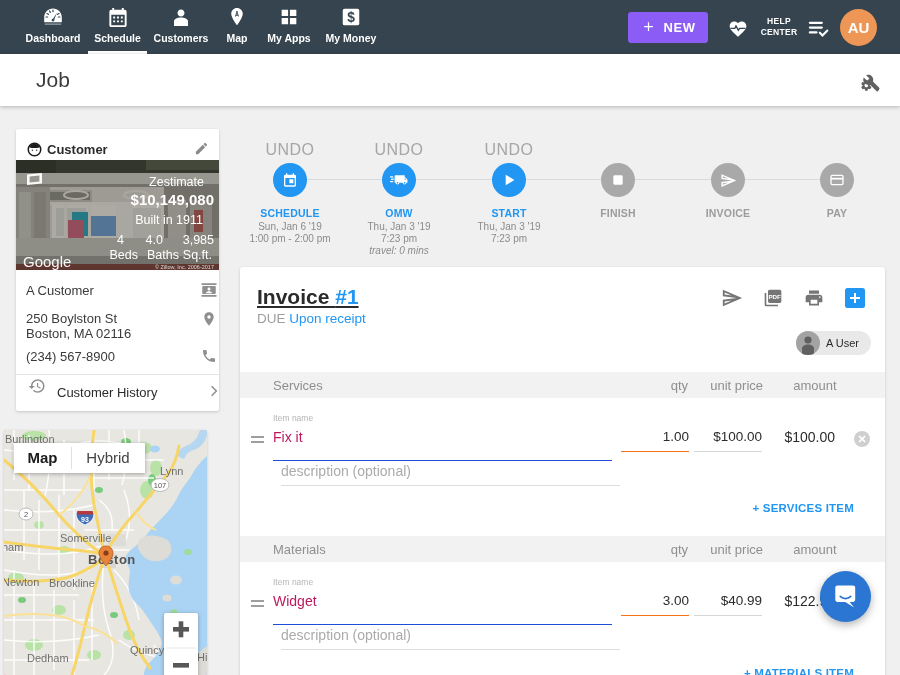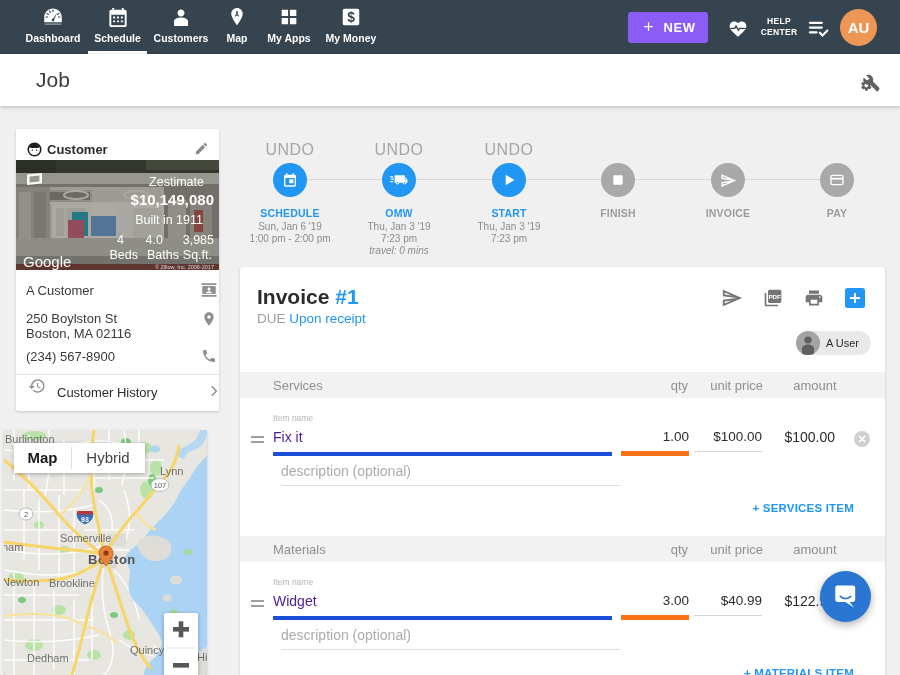--- a/index.html
+++ b/index.html
@@ -37,33 +37,33 @@
 .tl-step { position:absolute; width:110px; text-align:center; }
 .tl-circle { position:absolute; left:50%; top:35px; transform:translateX(-50%); width:34px; height:34px; border-radius:50%; }
 .tl-undo { position:absolute; top:13px; width:100%; font-size:16px; color:#a6a6a6; letter-spacing:0.5px; }
 .tl-lbl { position:absolute; top:79px; width:100%; font-size:10.5px; font-weight:bold; letter-spacing:0.2px; }
 .tl-date { position:absolute; top:93px; width:100%; font-size:10px; color:#8b8b8b; line-height:12px; }
 .blue { background:#2196f3; }
 .gray { background:#a9a9a9; }
 
 
 #invcard { position:absolute; left:240px; top:267px; width:645px; height:430px; background:#fff; border-radius:3px; box-shadow:0 1px 3px rgba(0,0,0,0.18); }
-#invtitle { position:absolute; left:17px; top:18px; font-size:21px; font-weight:bold; color:#2b2b2b; }
+#invtitle { position:absolute; left:17px; top:18px; font-size:21px; font-weight:bold; color:#2b2b2b;text-decoration:underline; }
 #invtitle .num { color:#2196f3; font-weight:bold; }
 #invdue { position:absolute; left:17px; top:44px; font-size:13.5px; color:#9e9e9e; }
 #invdue .v { color:#2196f3; }
 #userchip { position:absolute; right:14px; top:64px; height:24px; background:#e9e9e9; border-radius:12px; padding:0 12px 17px 30px; font-size:11px; color:#2b2b2b; line-height:24px; }
 .sechead { position:absolute; left:0; width:645px; height:26px; background:#f2f2f2; font-size:13px; color:#8f8f8f; }
 .sechead .n { position:absolute; left:33px; top:6px; }
 .sechead .qty { position:absolute; left:408px; width:40px; text-align:right; top:6px; }
 .sechead .up { position:absolute; left:453px; width:70px; text-align:right; top:6px; }
 .sechead .am { position:absolute; left:545px; width:60px; text-align:center; top:6px; }
 .ilabel { position:absolute; left:33px; font-size:8.5px; color:#b5b5b5; }
-.iname { position:absolute; left:33px; width:339px; font-size:14px; color:#4c1d95; border-bottom:4px solid #1d4ed8; padding-bottom:7px; }
-.iqty { position:absolute; left:381px; width:68px; font-size:13.5px; color:#2b2b2b; text-align:right; border-bottom:5px solid #f97316; padding-bottom:7px; }
+.iname { position:absolute; left:33px; width:339px; font-size:14px; color:#be185d; border-bottom:1px solid #1d4ed8; padding-bottom:15px; }
+.iqty { position:absolute; left:381px; width:68px; font-size:13.5px; color:#2b2b2b; text-align:right; border-bottom:1px solid #f97316; padding-bottom:7px; }
 .iup { position:absolute; left:454px; width:68px; font-size:13.5px; color:#2b2b2b; text-align:right; border-bottom:1px solid #d6d6d6; padding-bottom:7px; }
 .iam { position:absolute; left:525px; width:70px; font-size:14px; color:#2b2b2b; text-align:right; }
 .idesc { position:absolute; left:41px; width:339px; font-size:14px; color:#ababab; border-bottom:1px solid #dedede; padding-bottom:6px; }
 .addlink { position:absolute; right:31px; font-size:11.5px; font-weight:bold; color:#2196f3; letter-spacing:0.2px; }
 .dragh { position:absolute; left:11px; width:13px; }
 .dragh div { height:2px; background:#9e9e9e; margin-bottom:3px; }
 .xcirc { position:absolute; left:614px; width:16px; height:16px; border-radius:50%; background:#cfcfcf; color:#fff; text-align:center; line-height:16px; font-size:11px; font-weight:bold; }
 
 
 #chat { position:absolute; left:820px; top:571px; width:51px; height:51px; border-radius:50%; background:#2a76d2; box-shadow:0 3px 8px rgba(0,0,0,0.3); z-index:20; }

